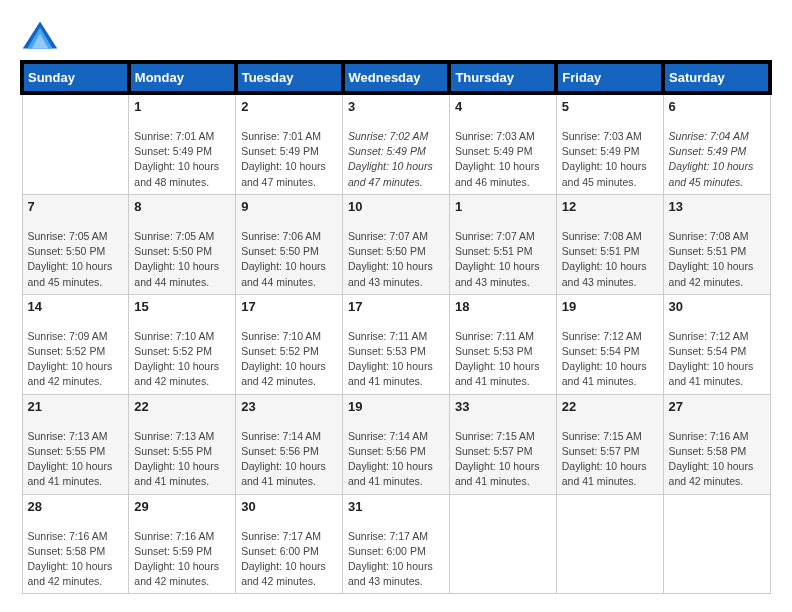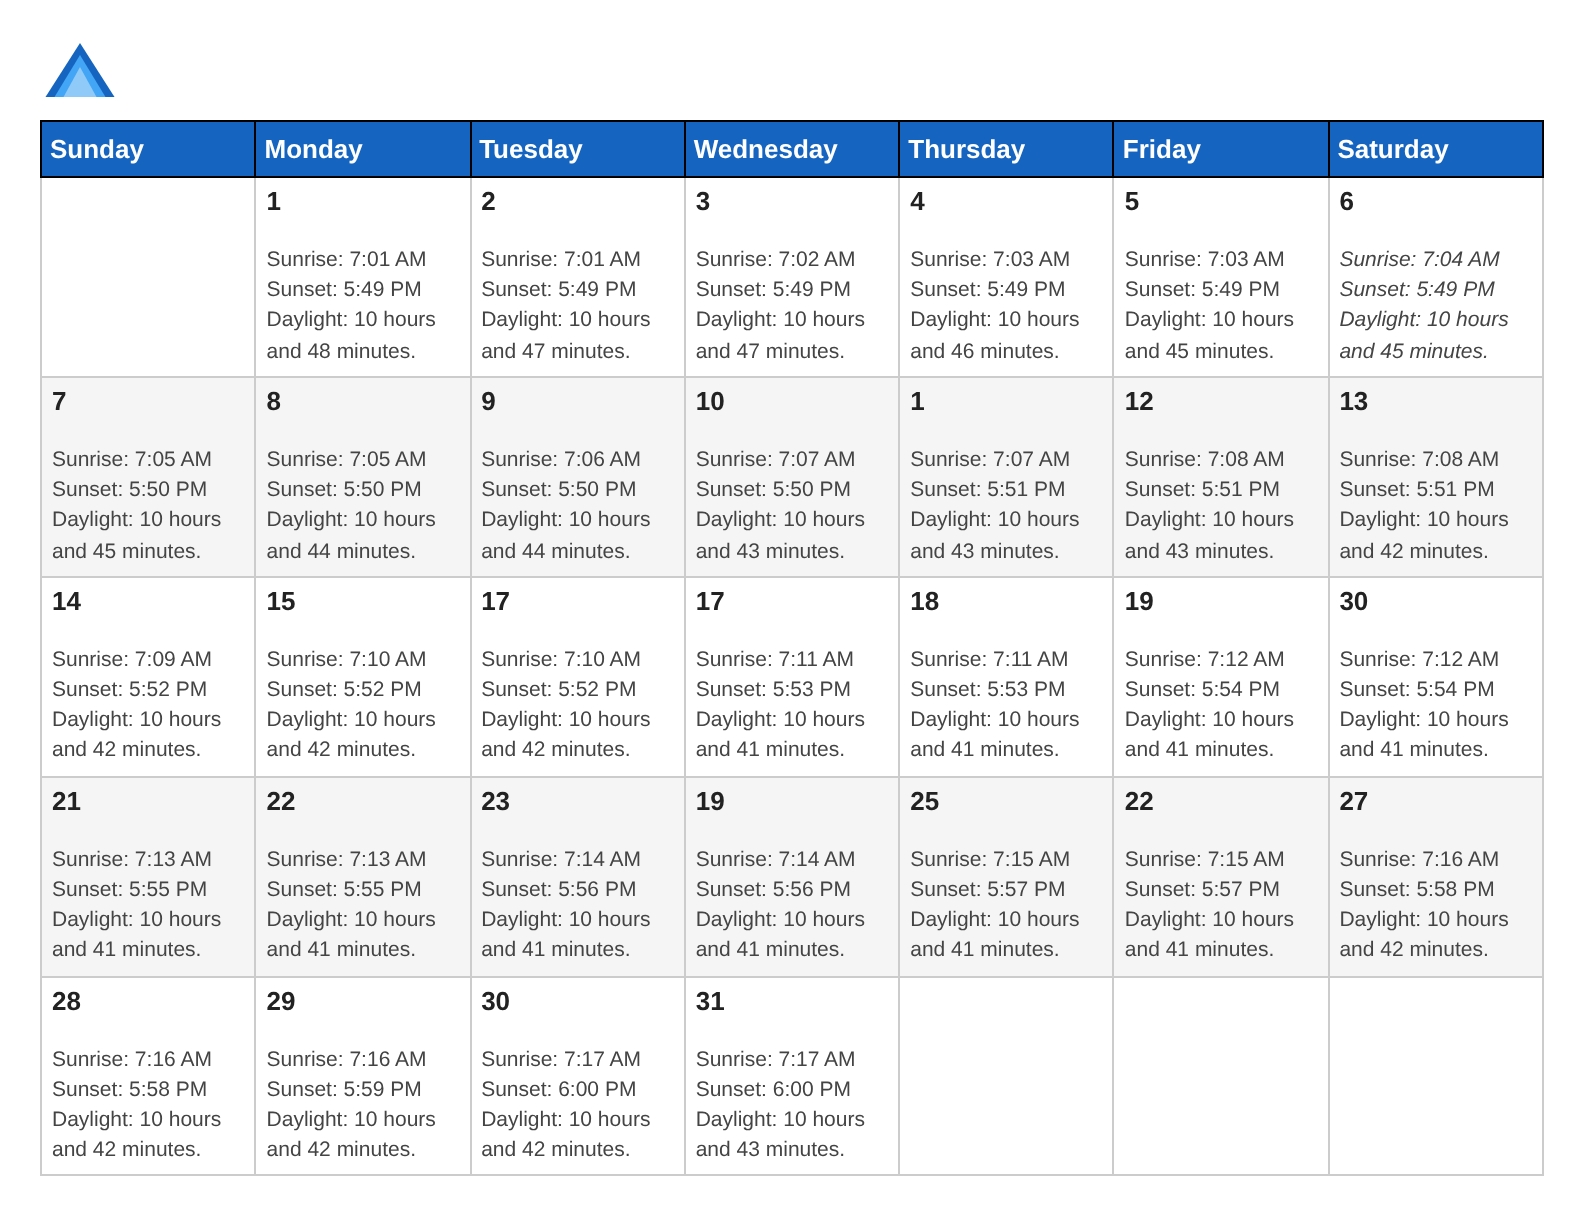--- a/index.html
+++ b/index.html
@@ -48,21 +48,21 @@
       border-collapse: collapse;
       font-size: 11px;
     }
     .calendar thead tr th {
       background: #1565C0;
       color: #fff;
       padding: 6px 4px;
       text-align: left;
       font-size: 13px;
       font-weight: bold;
-      border: 1px solid #000000;
+      border: 4px solid #000000;
     }
     .calendar tbody tr td {
       border: 1px solid #ccc;
       vertical-align: top;
       padding: 4px 5px;
       width: 107px;
       min-height: 80px;
     }
     .calendar tbody tr:nth-child(even) td {
       background: #f5f5f5;
@@ -130,21 +130,21 @@
 Daylight: 10 hours and 48 minutes.</div>
         </td>
         <td>
           <span class="day-number">2</span>
           <div class="day-info" style="white-space: pre-line;">Sunrise: 7:01 AM
 Sunset: 5:49 PM
 Daylight: 10 hours and 47 minutes.</div>
         </td>
         <td>
           <span class="day-number">3</span>
-          <div class="day-info" style="white-space: pre-line;">Sunrise: 7:02 AM
+          <div class="day-info" style="white-space: pre-line; font-style: italic;">Sunrise: 7:02 AM
 Sunset: 5:49 PM
 Daylight: 10 hours and 47 minutes.</div>
         </td>
         <td>
           <span class="day-number">4</span>
           <div class="day-info" style="white-space: pre-line;">Sunrise: 7:03 AM
 Sunset: 5:49 PM
 Daylight: 10 hours and 46 minutes.</div>
         </td>
         <td>
@@ -267,21 +267,21 @@
 Sunset: 5:56 PM
 Daylight: 10 hours and 41 minutes.</div>
         </td>
         <td>
           <span class="day-number">19</span>
           <div class="day-info" style="white-space: pre-line;">Sunrise: 7:14 AM
 Sunset: 5:56 PM
 Daylight: 10 hours and 41 minutes.</div>
         </td>
         <td>
-          <span class="day-number">25</span>
+          <span class="day-number">33</span>
           <div class="day-info" style="white-space: pre-line;">Sunrise: 7:15 AM
 Sunset: 5:57 PM
 Daylight: 10 hours and 41 minutes.</div>
         </td>
         <td>
           <span class="day-number">22</span>
           <div class="day-info" style="white-space: pre-line;">Sunrise: 7:15 AM
 Sunset: 5:57 PM
 Daylight: 10 hours and 41 minutes.</div>
         </td>

